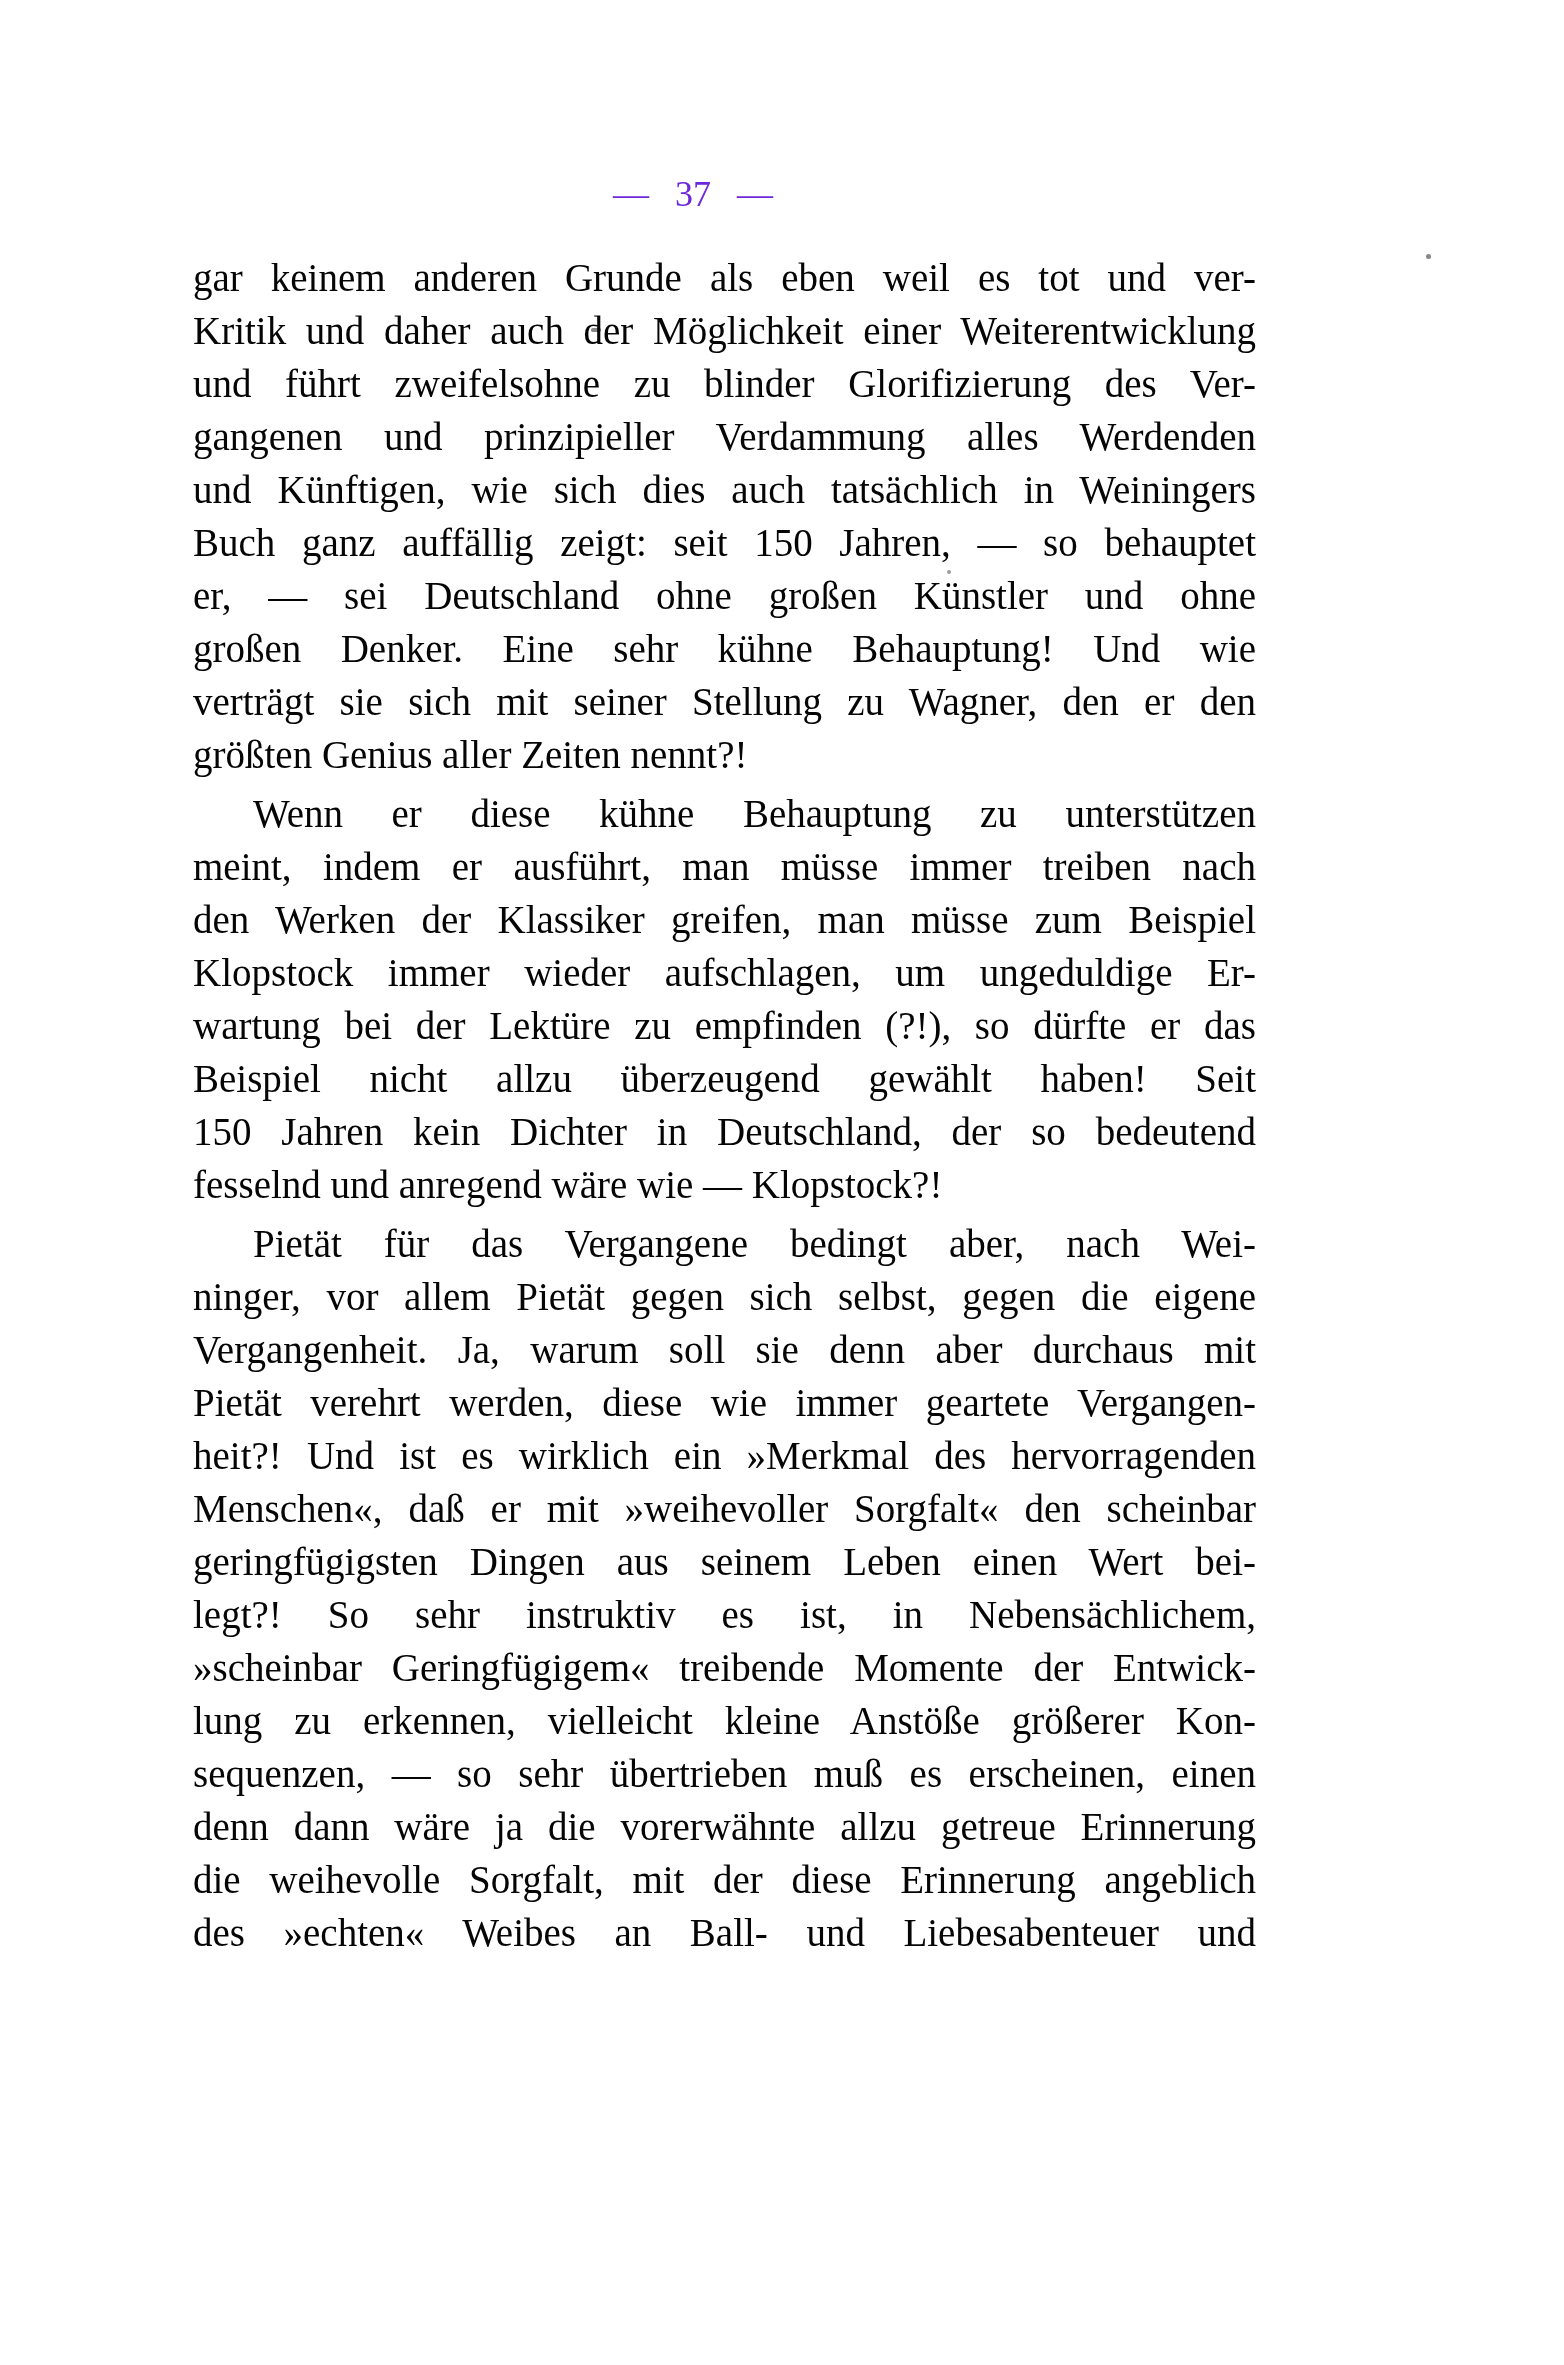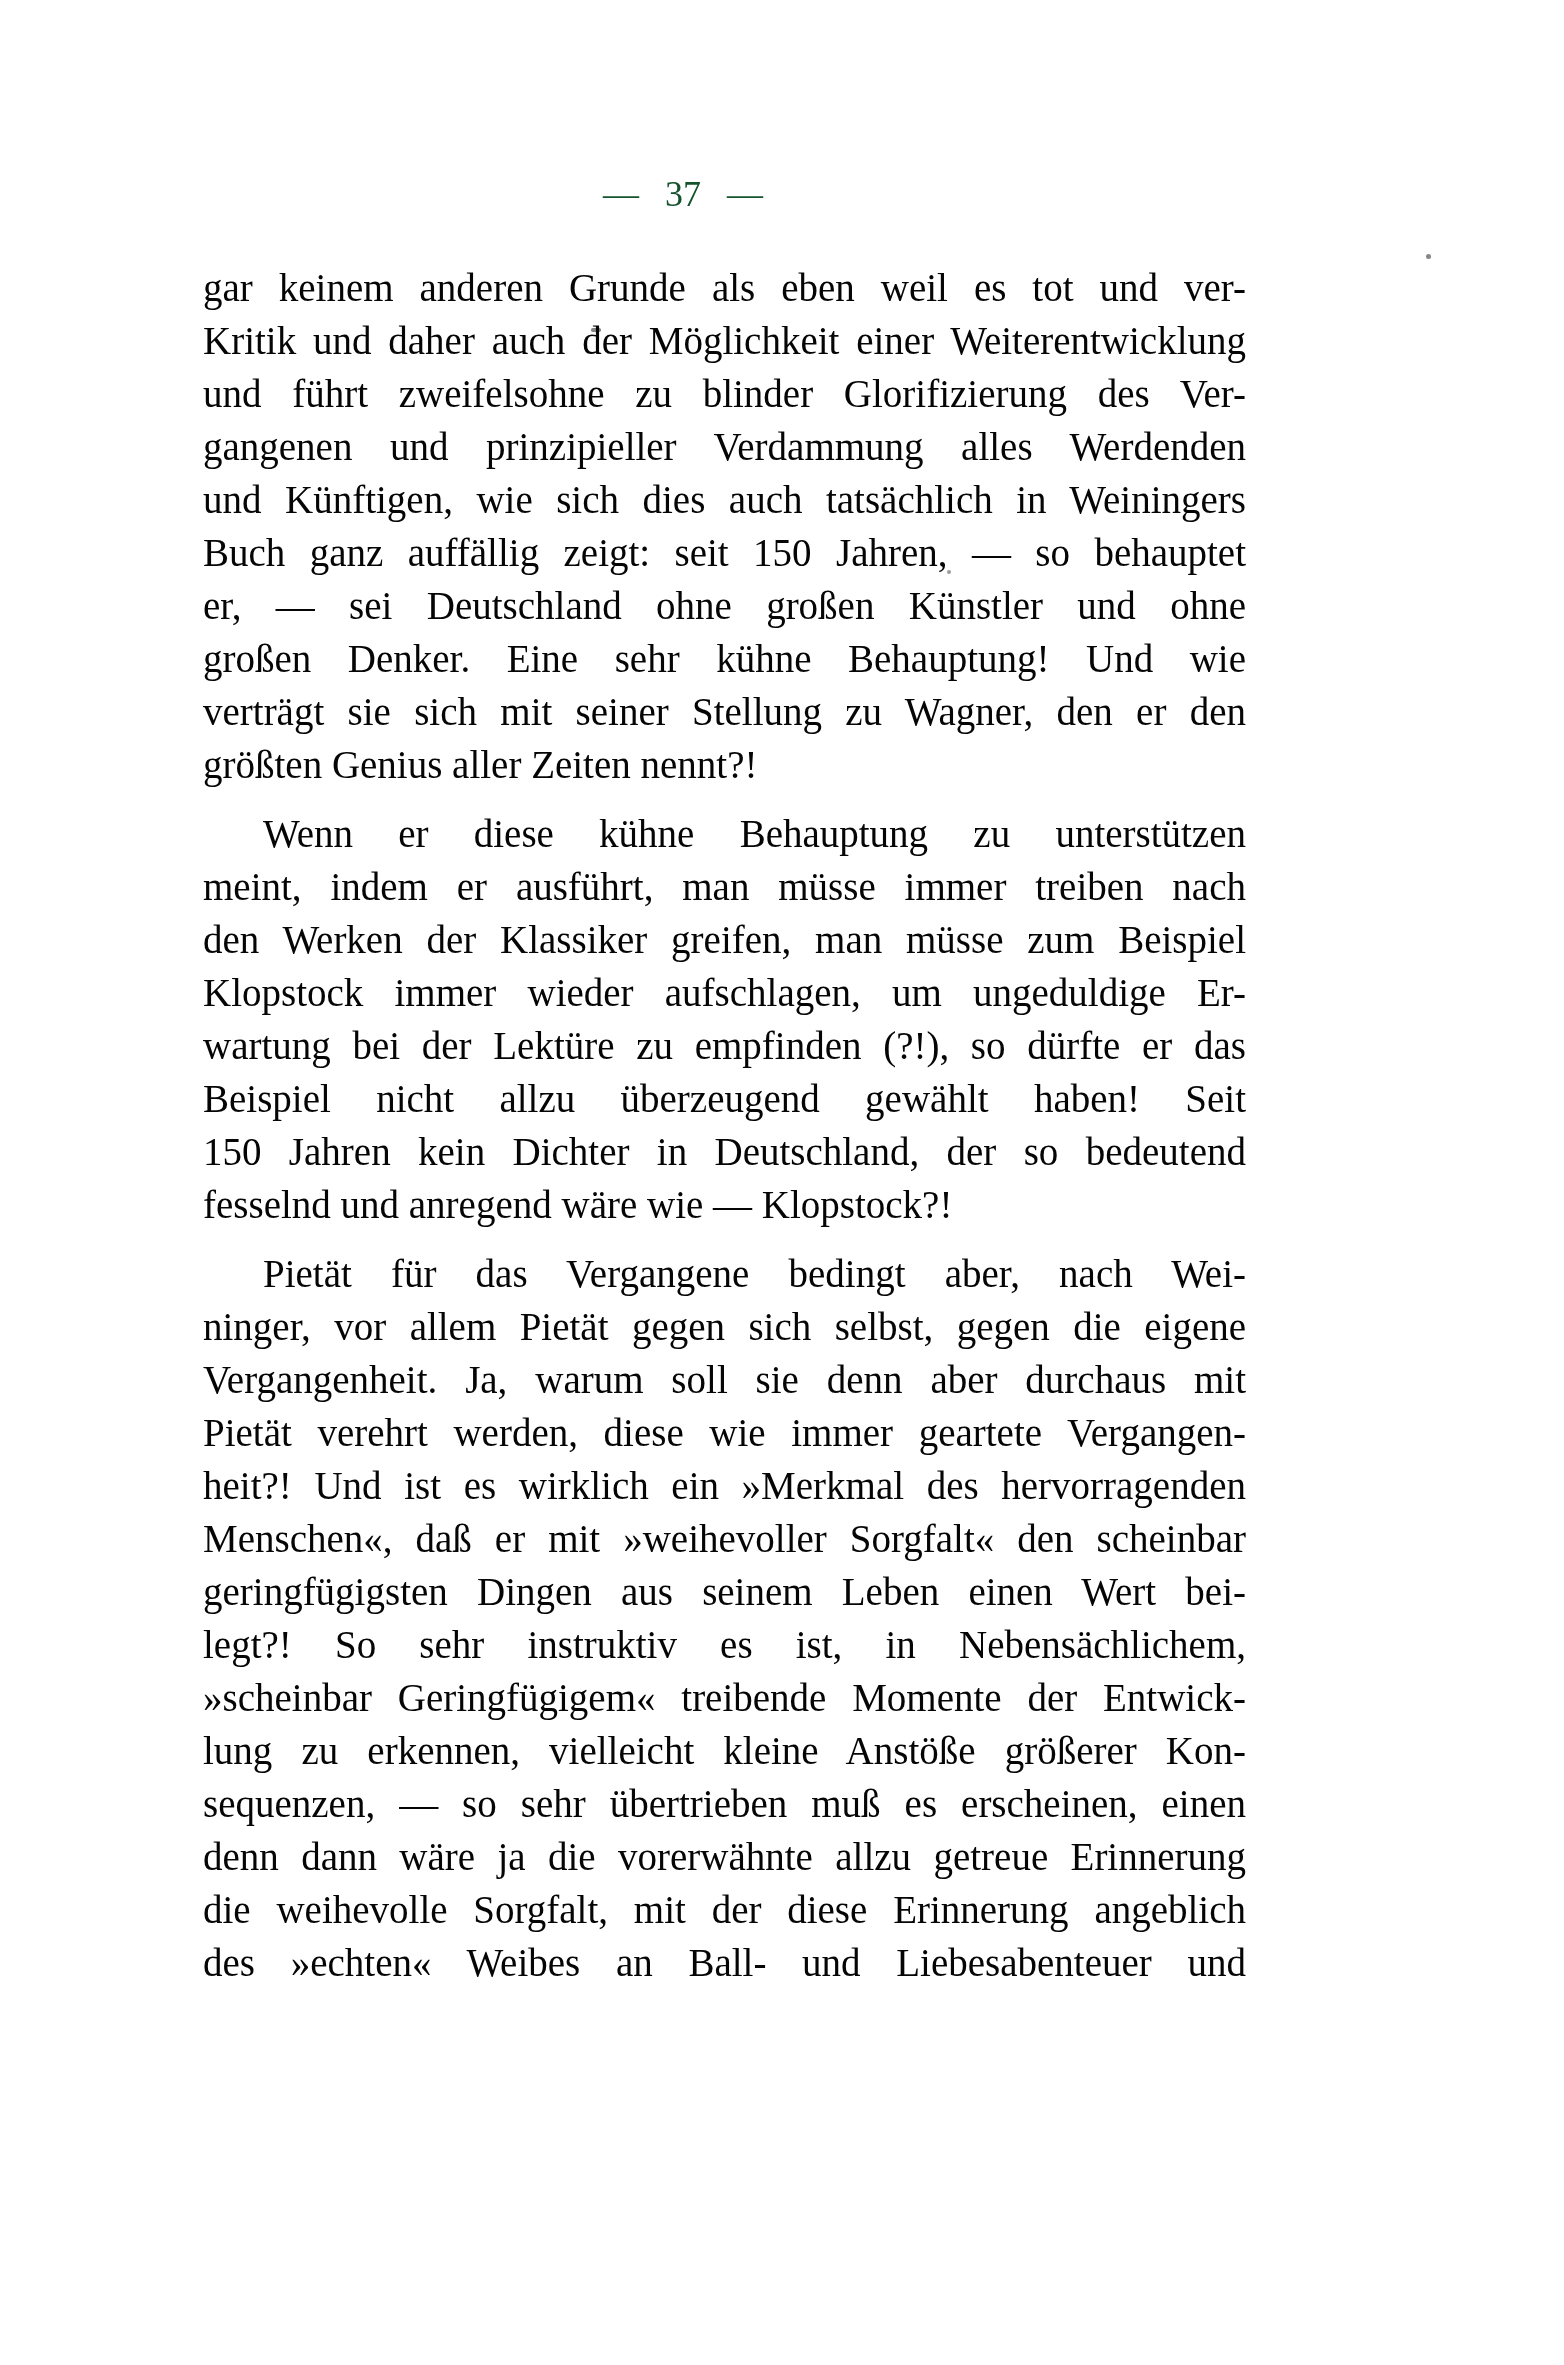--- a/index.html
+++ b/index.html
@@ -12,41 +12,41 @@
   }
   .sheet {
     position: absolute;
     inset: 0;
     background: #ffffff;
     color: #050505;
     font-family: "Liberation Serif", "DejaVu Serif", serif;
   }
   .header {
     position: absolute;
-    left: 187px;
+    left: 197px;
     top: 173px;
     width: 992px;
     text-align: center;
     font-size: 36px;
     line-height: 43px;
     white-space: nowrap;
-    color: #14532d;
+    color: #6d28d9;
   }
   .header .dash { letter-spacing: 0; }
   .header .pagenum { margin: 0 26px; }
   .textblock {
     position: absolute;
     left: 187px;
     top: 245px;
     width: 1075px;
     font-size: 39px;
     line-height: 53px;
     color: #050505;
   }
-  .para { margin: 16px; padding: 0; }
+  .para { margin: 6px; padding: 0; }
   .line {
     text-align: justify;
     text-align-last: justify;
     height: 53px;
     overflow: visible;
     white-space: normal;
   }
   .line.pe { text-align-last: left; }   
   .line.ind { text-indent: 60px; }      
   .speck {

